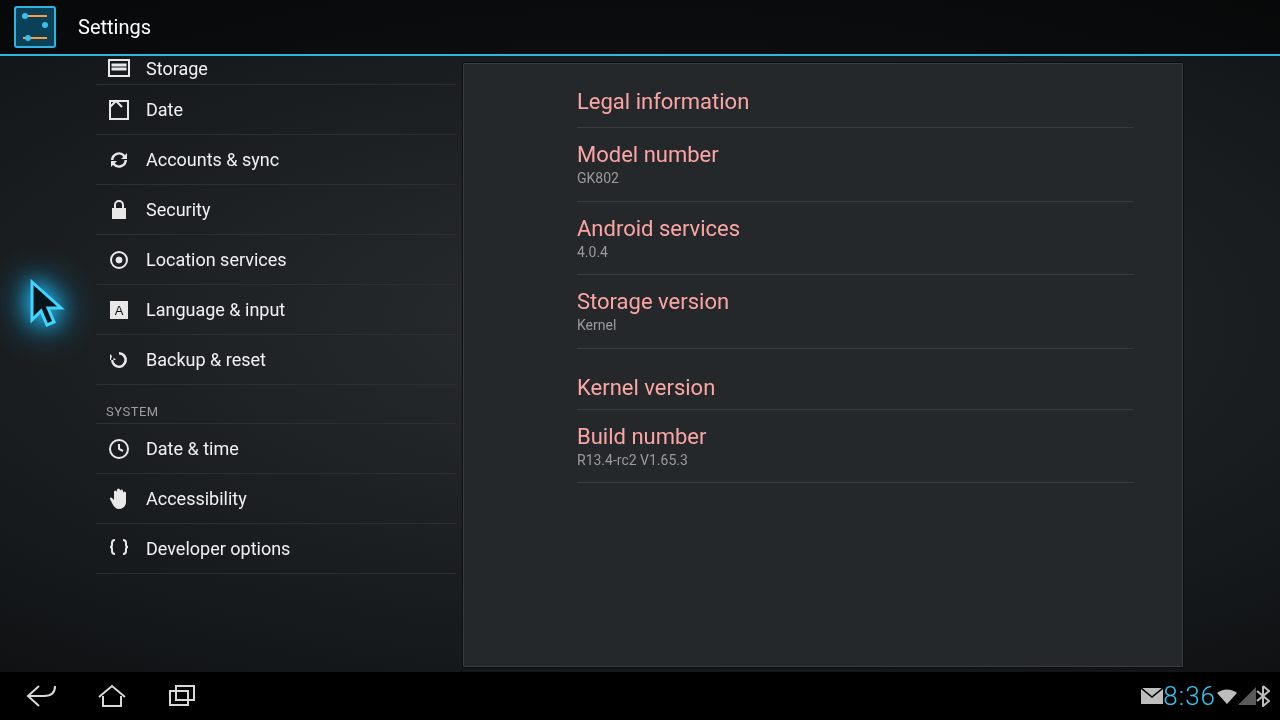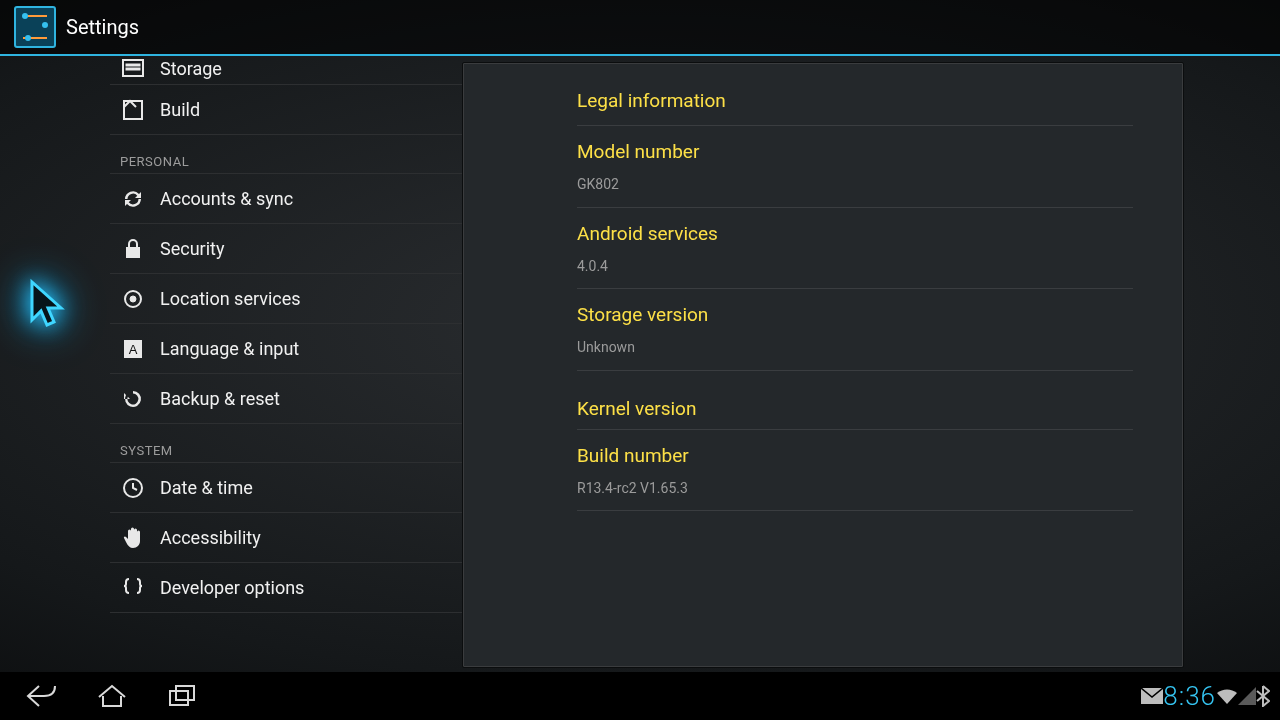--- a/index.html
+++ b/index.html
@@ -11,24 +11,24 @@
   .actionbar{position:absolute;left:0;top:0;right:0;height:54px;
     display:flex;align-items:center;background:rgba(0,0,0,.55)}
   .actionbar .appicon{width:38px;height:38px;margin:0 10px 0 14px;
     border:2px solid #2fb4e0;border-radius:3px;background:#0a4158;
     position:relative}
   .appicon .s{position:absolute;inset:7px;border-top:2px solid #ff9b3a;
     border-bottom:2px solid #ff9b3a}
   .appicon .d1,.appicon .d2,.appicon .d3{position:absolute;width:6px;height:6px;
     border-radius:50%;background:#35c0ef}
   .appicon .d1{left:6px;top:5px}.appicon .d2{right:6px;top:14px}.appicon .d3{left:9px;bottom:5px}
-  .actionbar h1{font-weight:400;font-size:20px;color:#fff;margin:0}
+  .actionbar h1{font-weight:400;font-size:20px;color:#fff;margin:12px}
   .ab-sep{position:absolute;left:0;right:0;top:54px;height:2px;background:#2fb4e0}
   
-  .leftcol{position:absolute;left:110px;top:56px;width:360px;bottom:52px;overflow:hidden}
+  .leftcol{position:absolute;left:96px;top:56px;width:360px;bottom:52px;overflow:hidden}
   .leftcol .row{height:49px;display:flex;align-items:center;border-bottom:1px solid #2d2f31;
     padding-left:10px;cursor:pointer}
   .leftcol .row:first-child{height:32px;margin-top:-4px}
   .leftcol .row .ic{width:26px;height:26px;margin-right:14px;display:flex;
     align-items:center;justify-content:center}
   .leftcol .row .lbl{font-size:18px;color:#f1f1f1}
   .leftcol .cat{height:28px;display:flex;align-items:flex-end;padding:6px 0 4px 10px;
     color:#9c9c9c;font-size:13px;letter-spacing:.5px;border-bottom:1px solid #2d2f31}
   .leftcol .row.sel{background:#1f8bb0}
   .leftcol .row.sel .lbl{color:#fff}
@@ -36,22 +36,22 @@
   svg{display:block}
   .ic svg{fill:#e8e8e8;stroke:#e8e8e8}
   .row.sel .ic svg{fill:#fff;stroke:#fff}
   
   .pane{position:absolute;left:462px;top:62px;right:96px;bottom:52px;
     background:#24282b;border:1px solid #0b0d0e;border-radius:2px;
     box-shadow:0 0 0 1px #3a3c3e inset}
   .pane-inner{position:absolute;left:50px;right:50px;top:12px;bottom:10px}
   .pane .sep{height:1px;background:#3a3d40;margin-left:64px}
   .item{padding:14px 0 13px 64px;cursor:pointer}
-  .item .t{font-size:19px;color:#fde047}
-  .item .v{font-size:14px;color:#9b9b9b;margin-top:13px;line-height:1.25}
+  .item .t{font-size:22px;color:#fca5a5}
+  .item .v{font-size:14px;color:#9b9b9b;margin-top:3px;line-height:1.25}
   
   .navbar{position:absolute;left:0;right:0;bottom:0;height:48px;background:#000;
     display:flex;align-items:center}
   .navbtn{width:56px;height:36px;margin-left:14px;display:flex;align-items:center;
     justify-content:center;cursor:pointer}
   .navbtn svg{stroke:#d9d9d9;fill:none;stroke-width:2}
   .tray{position:absolute;right:10px;bottom:0;height:48px;display:flex;
     align-items:center;}
   .clock{color:#35c5f2;font-size:26px;font-weight:300;letter-spacing:1px}
   .tray svg{fill:#bdbdbd}
@@ -86,24 +86,23 @@
       </span>
       <span class="lbl">Storage</span>
     </div>
     <div class="row">
       <span class="ic">
         <svg width="22" height="22">
             <rect x="2" y="2" width="18" height="18" fill="none" stroke-width="2"></rect>
             <polyline points="2,8 8,2 14,8" fill="none" stroke-width="2"></polyline>
           </svg>
       </span>
-      <span class="lbl">Build</span>
-    </div>
-
-    <div class="cat">PERSONAL</div>
+      <span class="lbl">Date</span>
+    </div>
+
 
     <div class="row">
       <span class="ic">
         <svg width="24" height="24" viewBox="0 0 24 24">
             <path d="M4 12a8 8 0 0 1 14-5l2-2v6h-6l2.3-2.3A5.5 5.5 0 0 0 6.5 12H4zm16 0a8 8 0 0 1-14 5l-2 2v-6h6l-2.3 2.3A5.5 5.5 0 0 0 17.5 12H20z" stroke="none"></path>
           </svg>
       </span>
       <span class="lbl">Accounts &amp; sync</span>
     </div>
     <div class="row">
@@ -182,21 +181,21 @@
         <div class="v">GK802</div>
       </div>
       <div class="sep"></div>
       <div class="item">
         <div class="t">Android services</div>
         <div class="v">4.0.4</div>
       </div>
       <div class="sep"></div>
       <div class="item">
         <div class="t">Storage version</div>
-        <div class="v">Unknown</div>
+        <div class="v">Kernel</div>
       </div>
       <div class="sep"></div>
       <div class="item" style="padding-top:26px;padding-bottom:9px">
         <div class="t">Kernel version</div>
       </div>
       <div class="sep"></div>
       <div class="item">
         <div class="t">Build number</div>
         <div class="v">R13.4-rc2 V1.65.3</div>
       </div>

